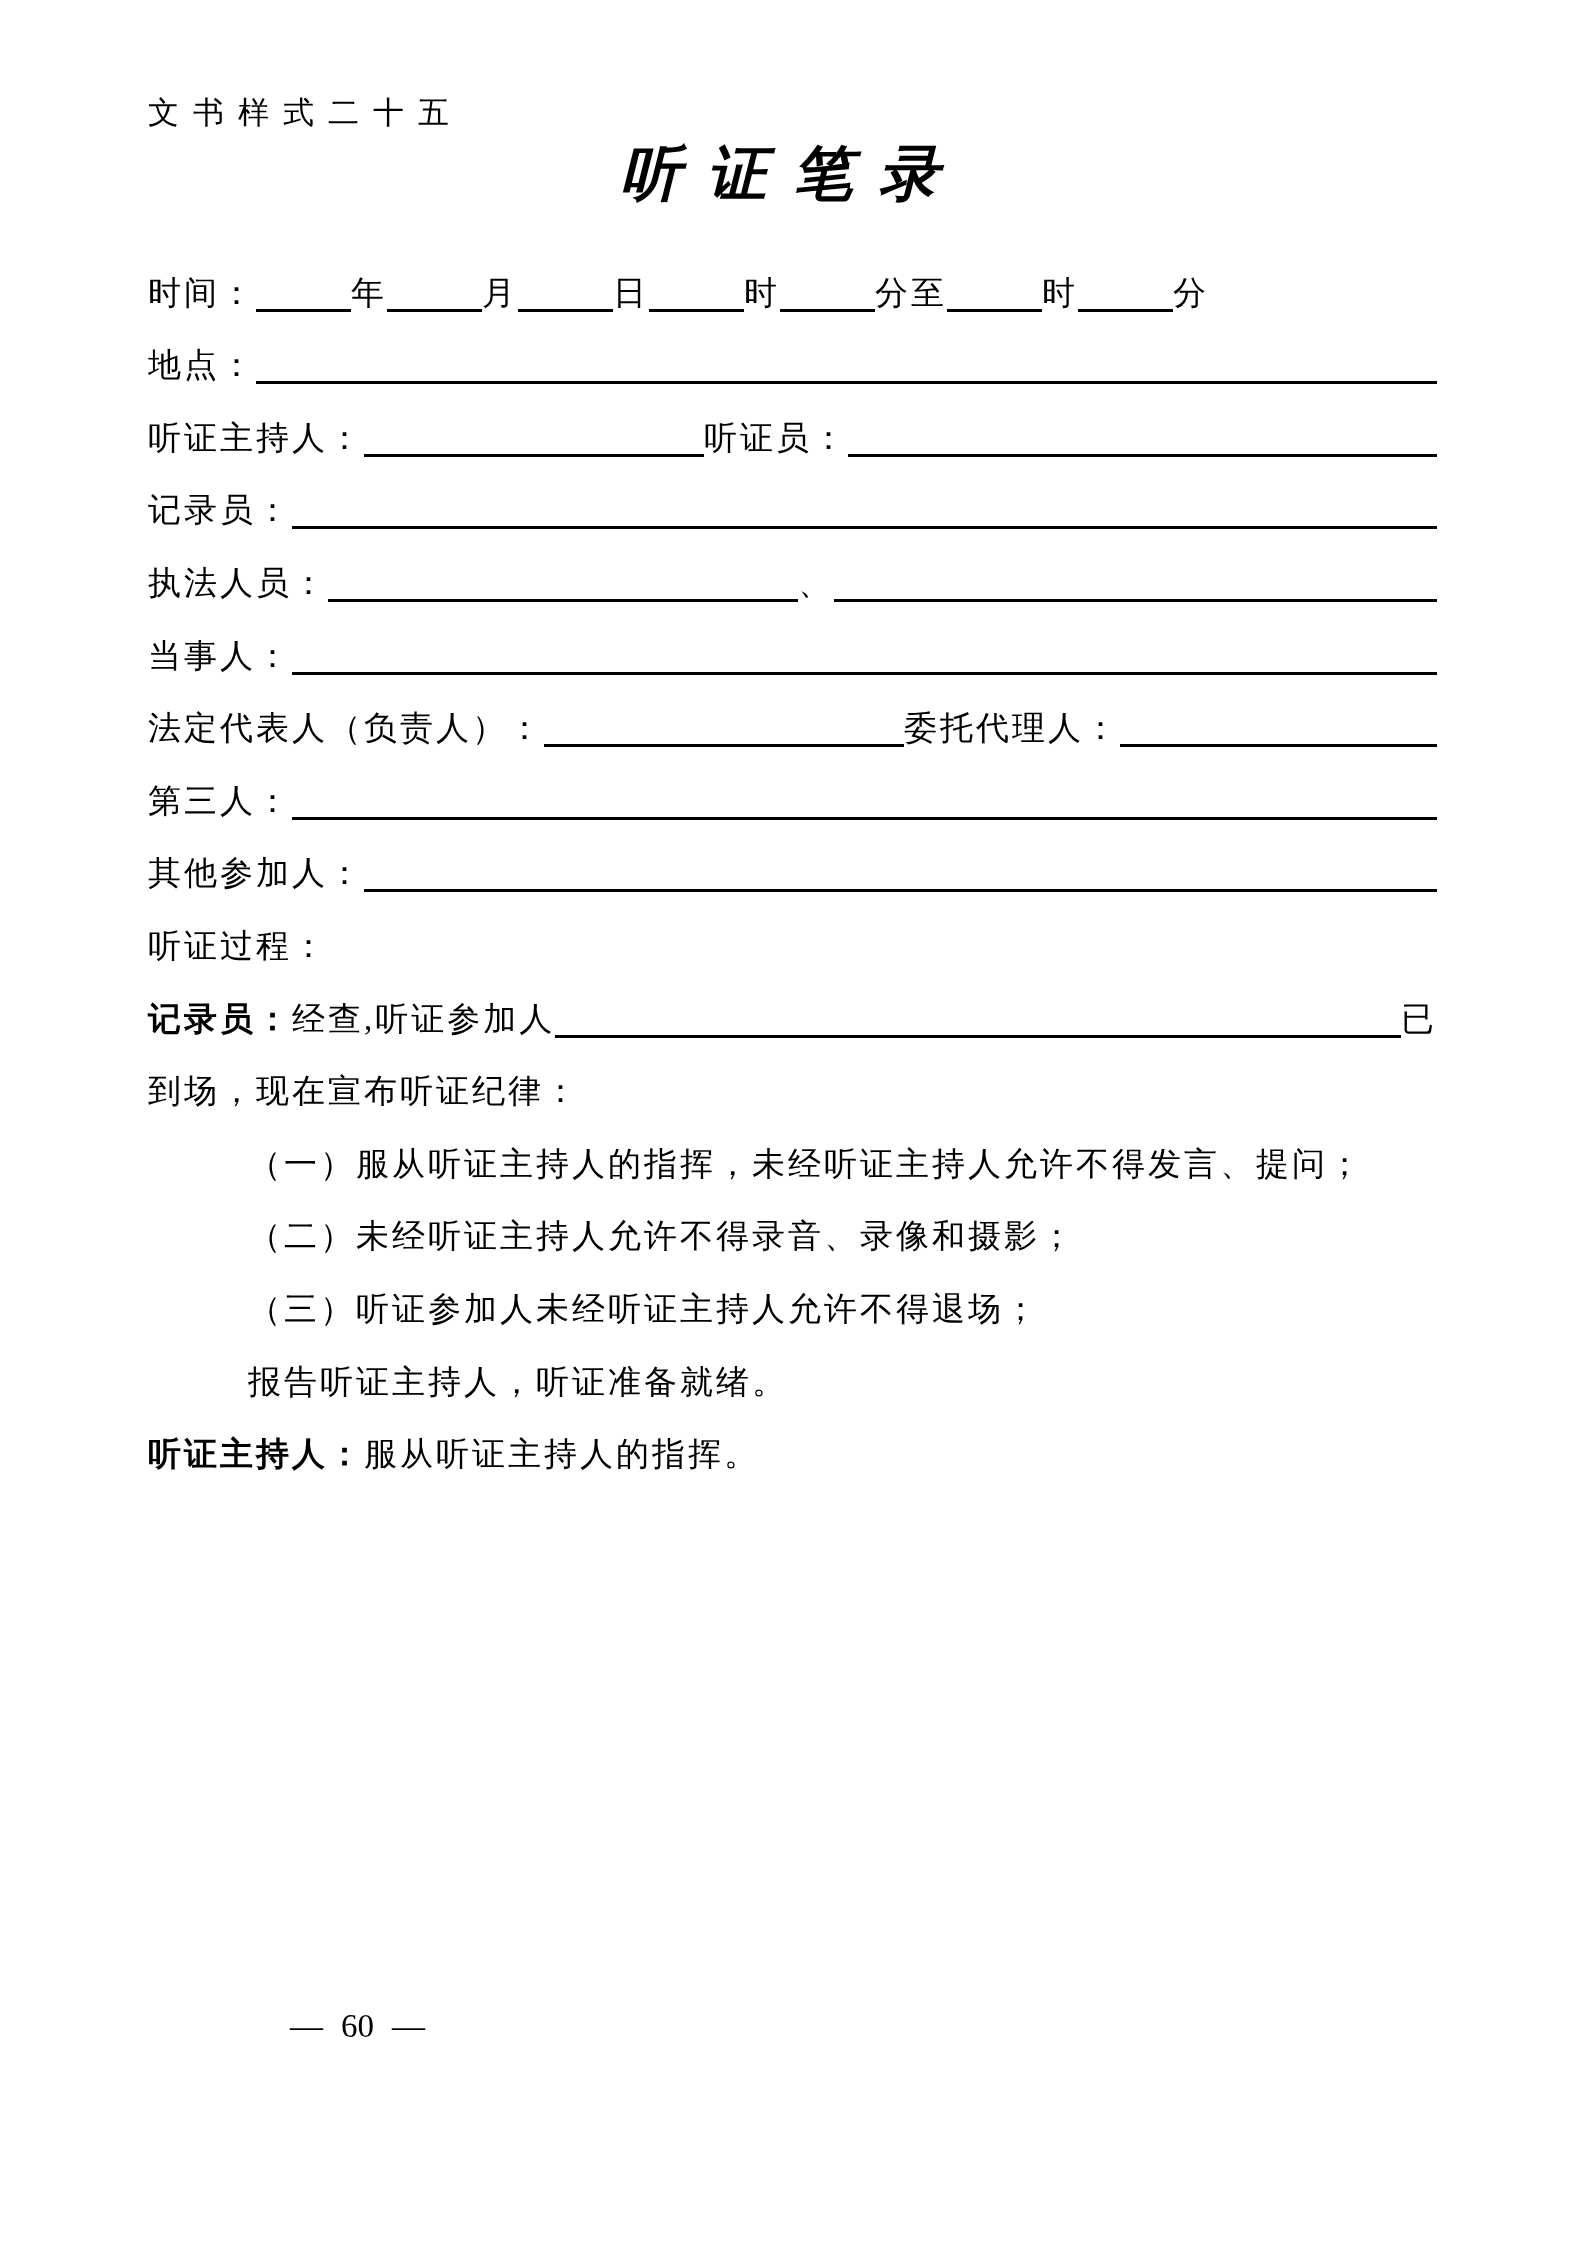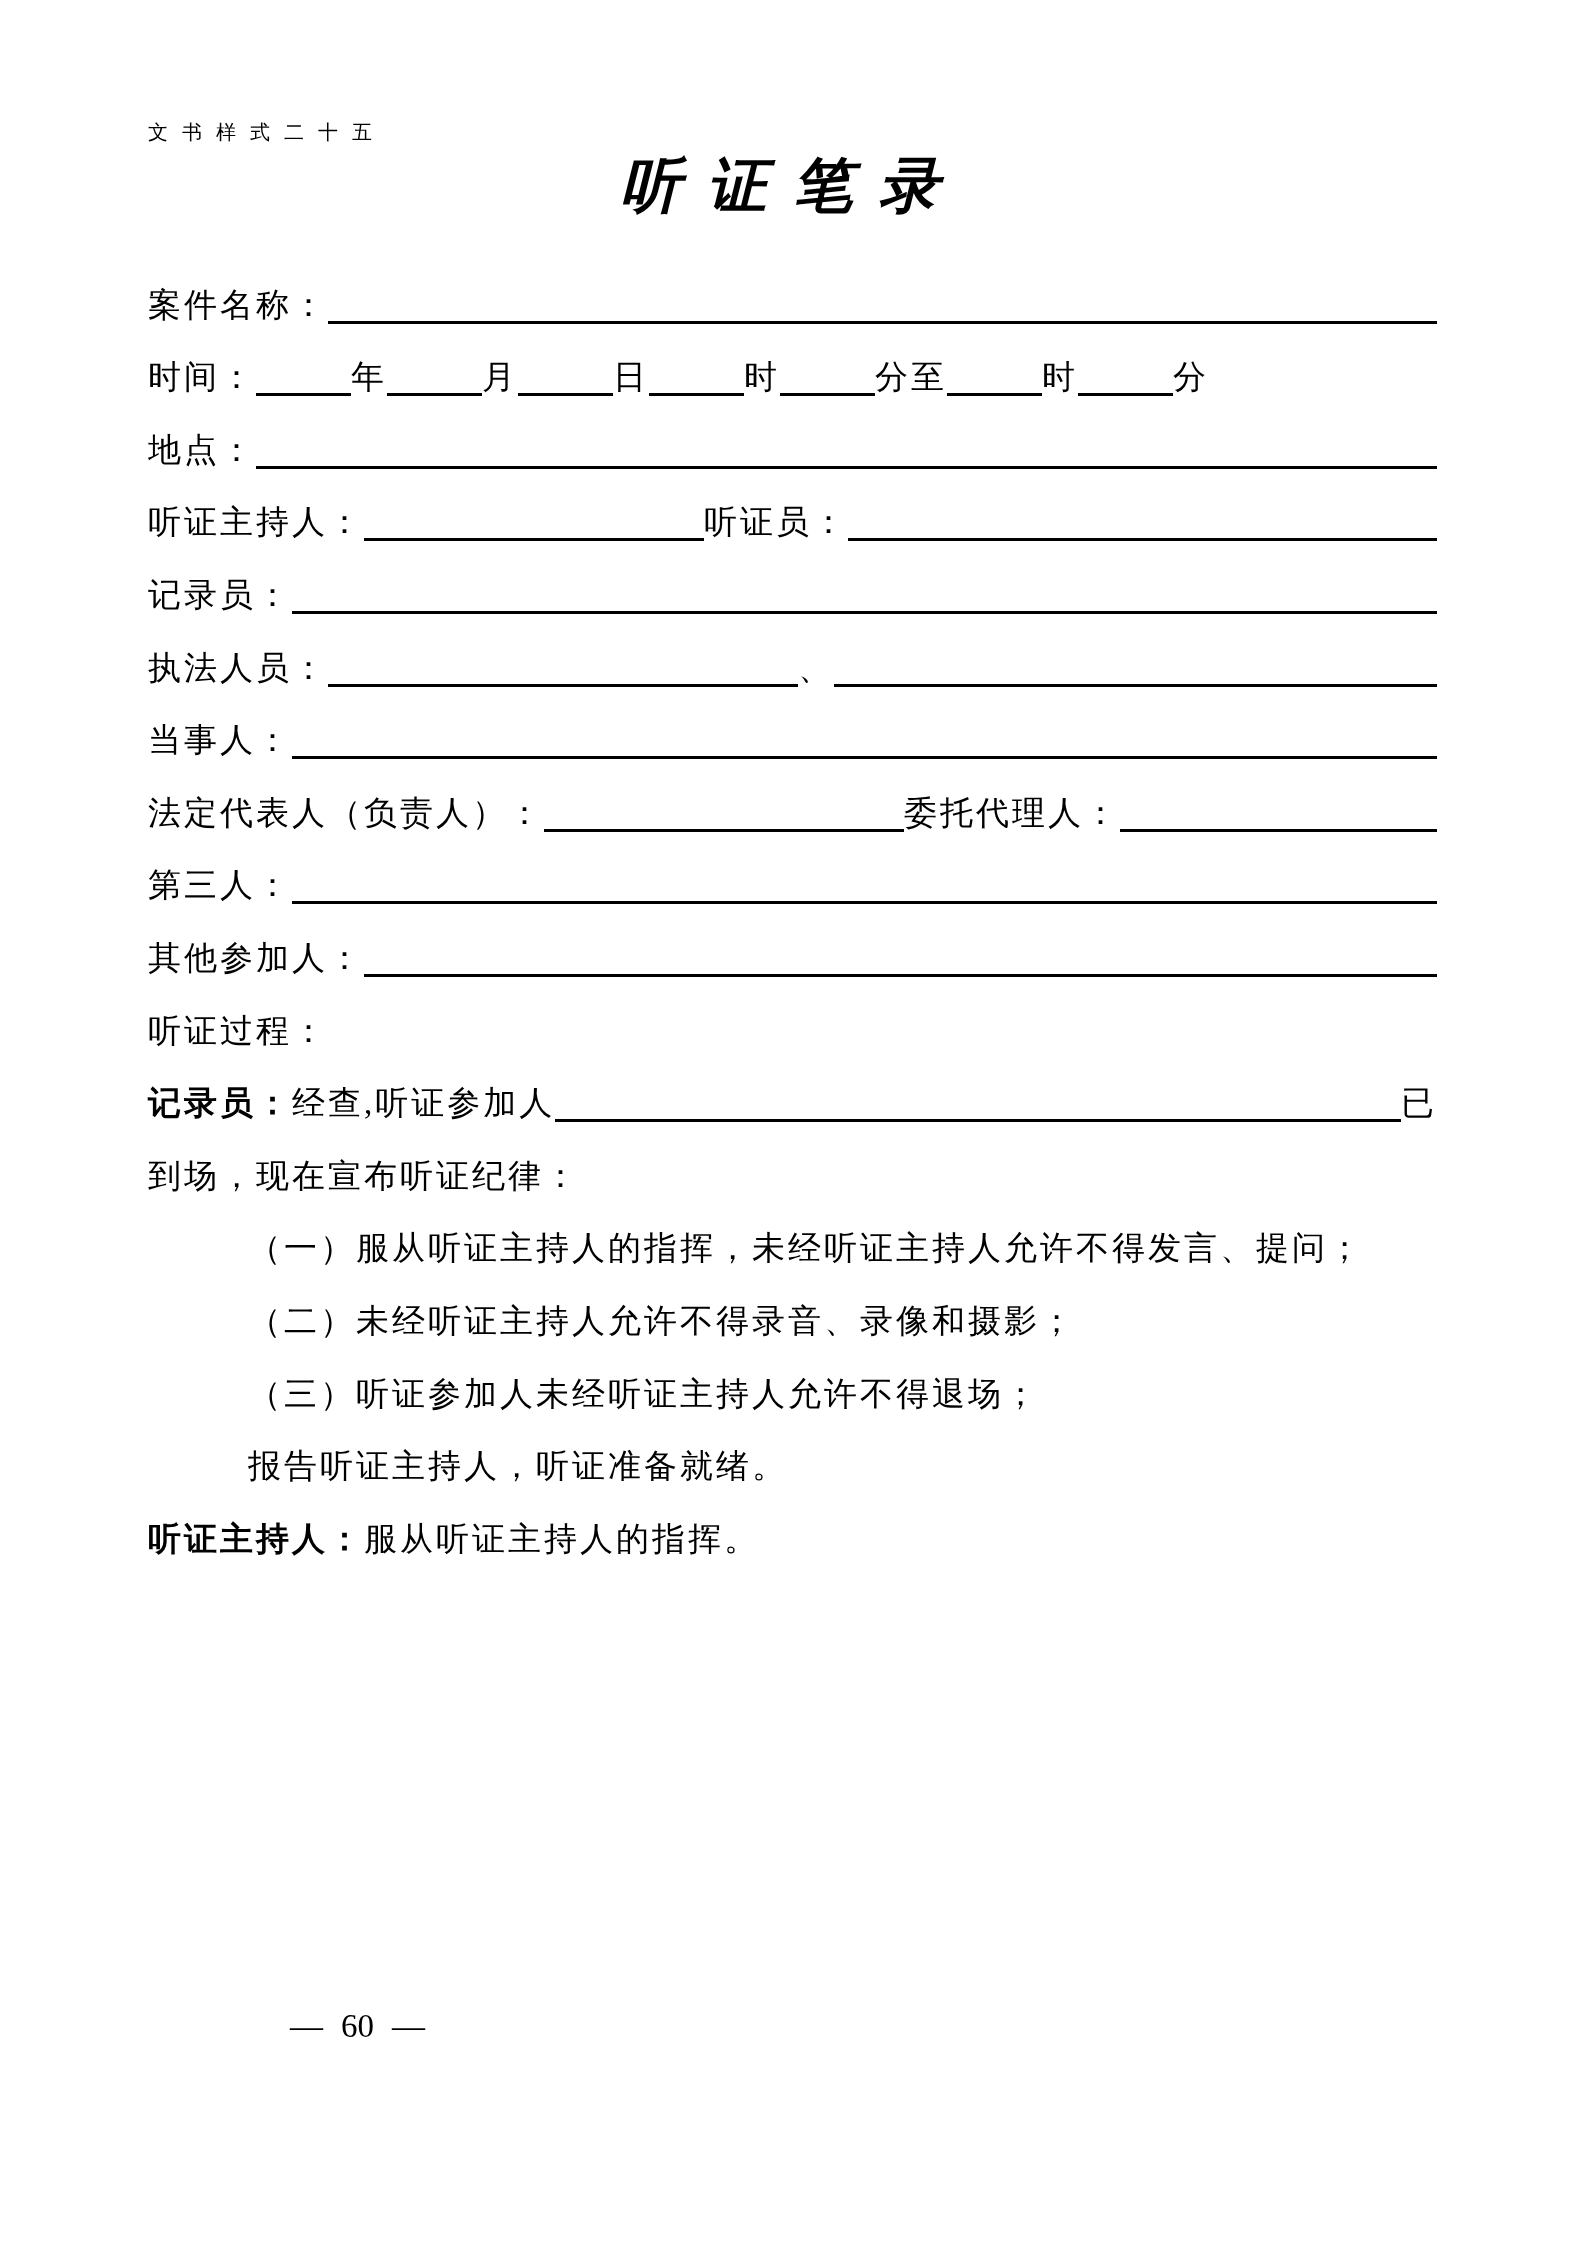--- a/index.html
+++ b/index.html
@@ -10,22 +10,22 @@
     font-family: "Liberation Serif", "DejaVu Serif", serif;
     position: relative;
     overflow: hidden;
   }
   .page {
     width: 1587px; height: 2245px;
     padding: 0 150px 0 148px;
     position: relative;
   }
   .style-label {
-    padding-top: 119px;
-    font-size: 20px;
+    padding-top: 92px;
+    font-size: 31px;
     letter-spacing: 14px;
   }
   .doc-title {
     text-align: center;
     font-size: 60px;
     font-weight: 700;
     font-style: italic;
     letter-spacing: 26px;
     font-family: "Liberation Serif", "DejaVu Serif", serif;
   }
@@ -69,24 +69,20 @@
 <body>
 
 <div class="page">
 
   <div class="style-label">文书样式二十五</div>
 
   <div class="doc-title">听证笔录</div>
 
   <div class="form">
 
-    <div class="form-line">
-      <span class="lbl">案件名称：</span>
-      <span class="blank grow"></span>
-    </div>
 
     <div class="form-line">
       <span class="lbl">时间：</span>
       <span class="blank w95"></span>
       <span class="lbl">年</span>
       <span class="blank w95"></span>
       <span class="lbl">月</span>
       <span class="blank w95"></span>
       <span class="lbl">日</span>
       <span class="blank w95"></span>

